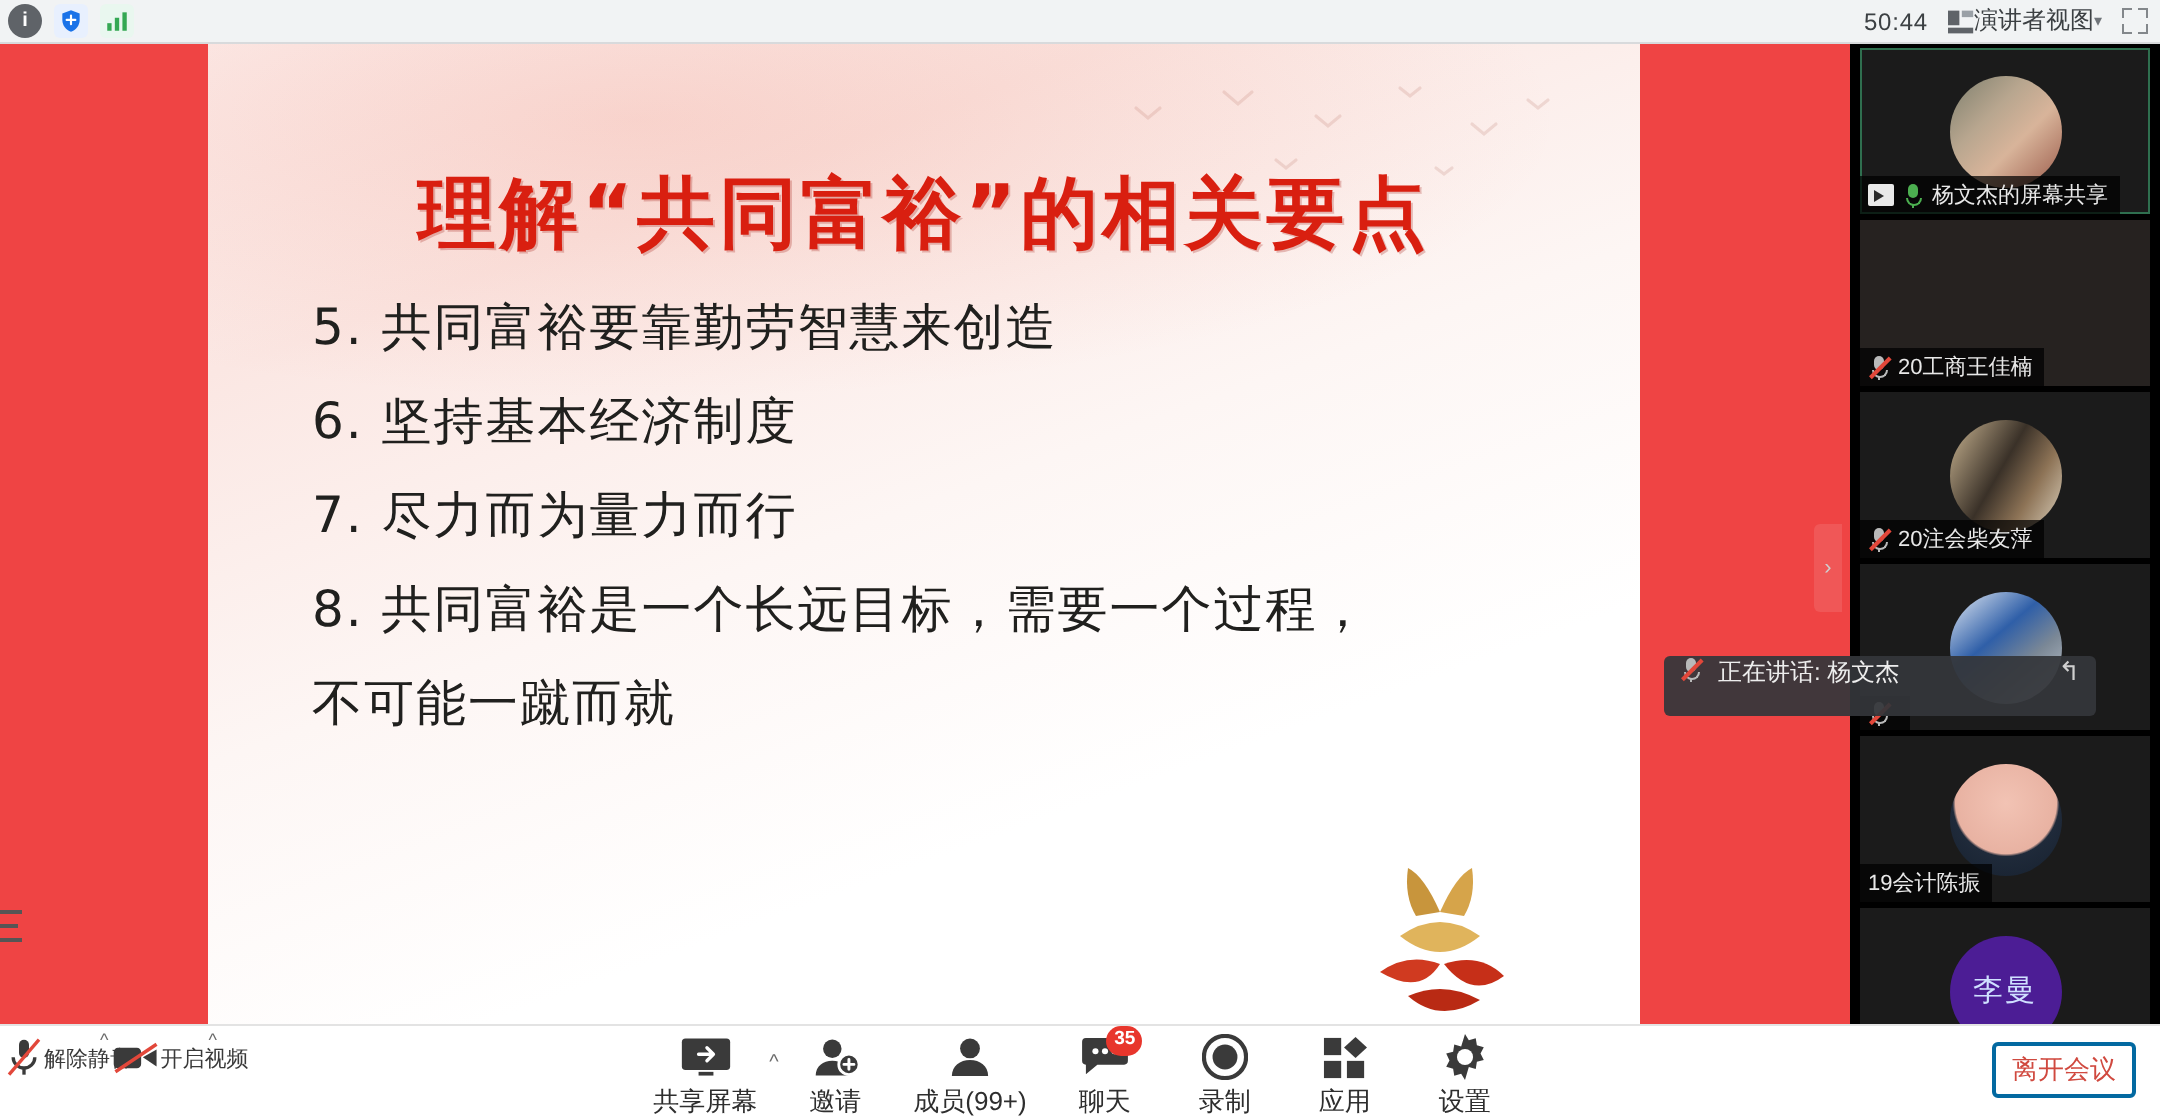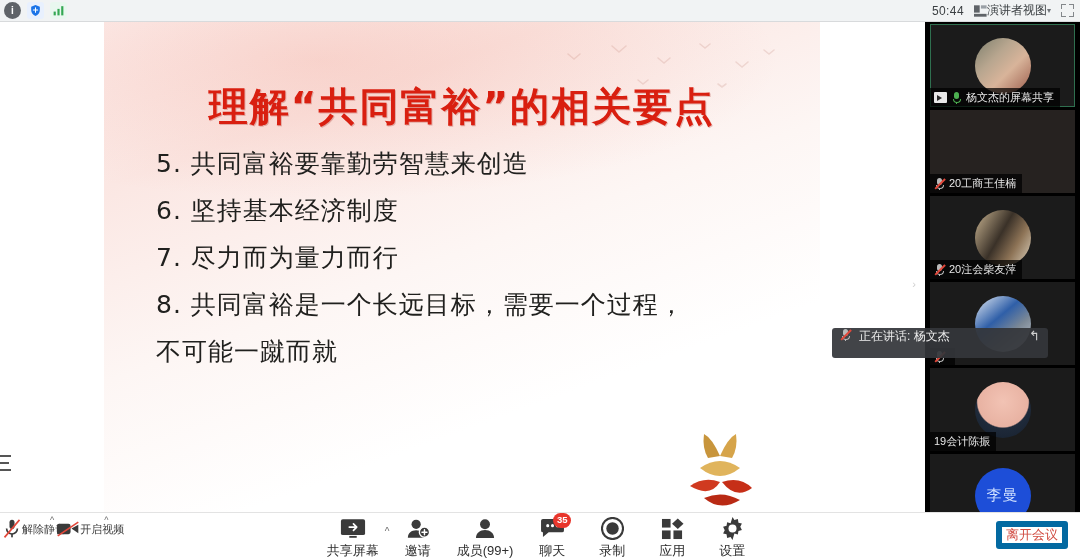--- a/index.html
+++ b/index.html
@@ -31,21 +31,21 @@
   .viewsel .vico { width: 13px; height: 12px; position: relative; }
   .caret { font-size: 8px; color: #70757a; }
   .fullscreen { width: 13px; height: 13px; position: relative; opacity: .75; }
   .fullscreen i { position: absolute; width: 5px; height: 5px; border: 1.4px solid #5f6368; }
   .fullscreen i.a { left:0; top:0; border-right:0; border-bottom:0; }
   .fullscreen i.b { right:0; top:0; border-left:0; border-bottom:0; }
   .fullscreen i.c { left:0; bottom:0; border-right:0; border-top:0; }
   .fullscreen i.d { right:0; bottom:0; border-left:0; border-top:0; }
 
   
-  .stage { position: absolute; left: 0; top: 22px; width: 925px; height: 490px; background: #ffffff; }
+  .stage { position: absolute; left: 0; top: 22px; width: 925px; height: 490px; background: #ef4444; }
 
   .slide {
     position: absolute; left: 104px; top: 0px; width: 716px; height: 490px;
     background: linear-gradient(160deg,#fdf0ee 0%, #fbe7e3 22%, #fdf6f4 48%, #ffffff 72%, #ffffff 100%);
     overflow: hidden;
   }
   .slide::after {
     content: ""; position: absolute; left: 0; right: 0; top: 0; height: 190px;
     background: radial-gradient(ellipse at 30% 20%, rgba(234,120,99,.20), rgba(255,255,255,0) 65%);
     pointer-events: none;
@@ -135,21 +135,21 @@
   .tool { display: flex; flex-direction: column; align-items: center; min-width: 42px;
           position: relative; cursor: pointer; }
   .tool .glyph { height: 25px; display: flex; align-items: center; justify-content: center; }
   .tool .lbl { font-size: 13px; color: #2e2e2e; margin-top: 1px; white-space: nowrap; }
   .badge { position: absolute; left: 22px; top: -3px; background: #e8362c; color: #fff;
            font-size: 9.5px; line-height: 14px; min-width: 18px; height: 15px; border-radius: 8px;
            text-align: center; padding: 0 3px; font-weight: bold; }
   .share-chev { position: absolute; left: 58px; top: 10px; font-size: 10px; color: #6b6b6b; }
 
   .leave-btn { position: absolute; right: 12px; top: 8px; width: 72px; height: 28px;
-               border: 6px solid #0369a1; background: #fff; color: #d0493f;
+               border: 2px solid #0369a1; background: #fff; color: #d0493f;
                font-size: 13px; display: flex; align-items: center; justify-content: center;
                border-radius: 3px; }
 </style>
 </head>
 <body>
 
 <div id="app">
 
   <div class="topbar">
     <div class="topbar-left">
@@ -290,21 +290,21 @@
     </div>
 
     <div class="tile">
       <div class="av" style="background:radial-gradient(circle at 50% 35%, #f2c3b4 0%, #e8b2a2 55%, #1f2a3a 58%, #16202e 100%);"></div>
       <div class="namebar">
         <span>19会计陈振</span>
       </div>
     </div>
 
     <div class="tile">
-      <div class="av" style="background:#1d4ed8; display:flex; align-items:center; justify-content:center;
+      <div class="av" style="background:#4c1d95; display:flex; align-items:center; justify-content:center;
                   color:#cfe0ff; font-size:15px; letter-spacing:1px;">
         <span>李曼</span>
       </div>
     </div>
   </div>
 
   <div class="speaking-toast">
     <span class="mic muted">
       <span class="cap"></span>
         <span class="arc"></span>

